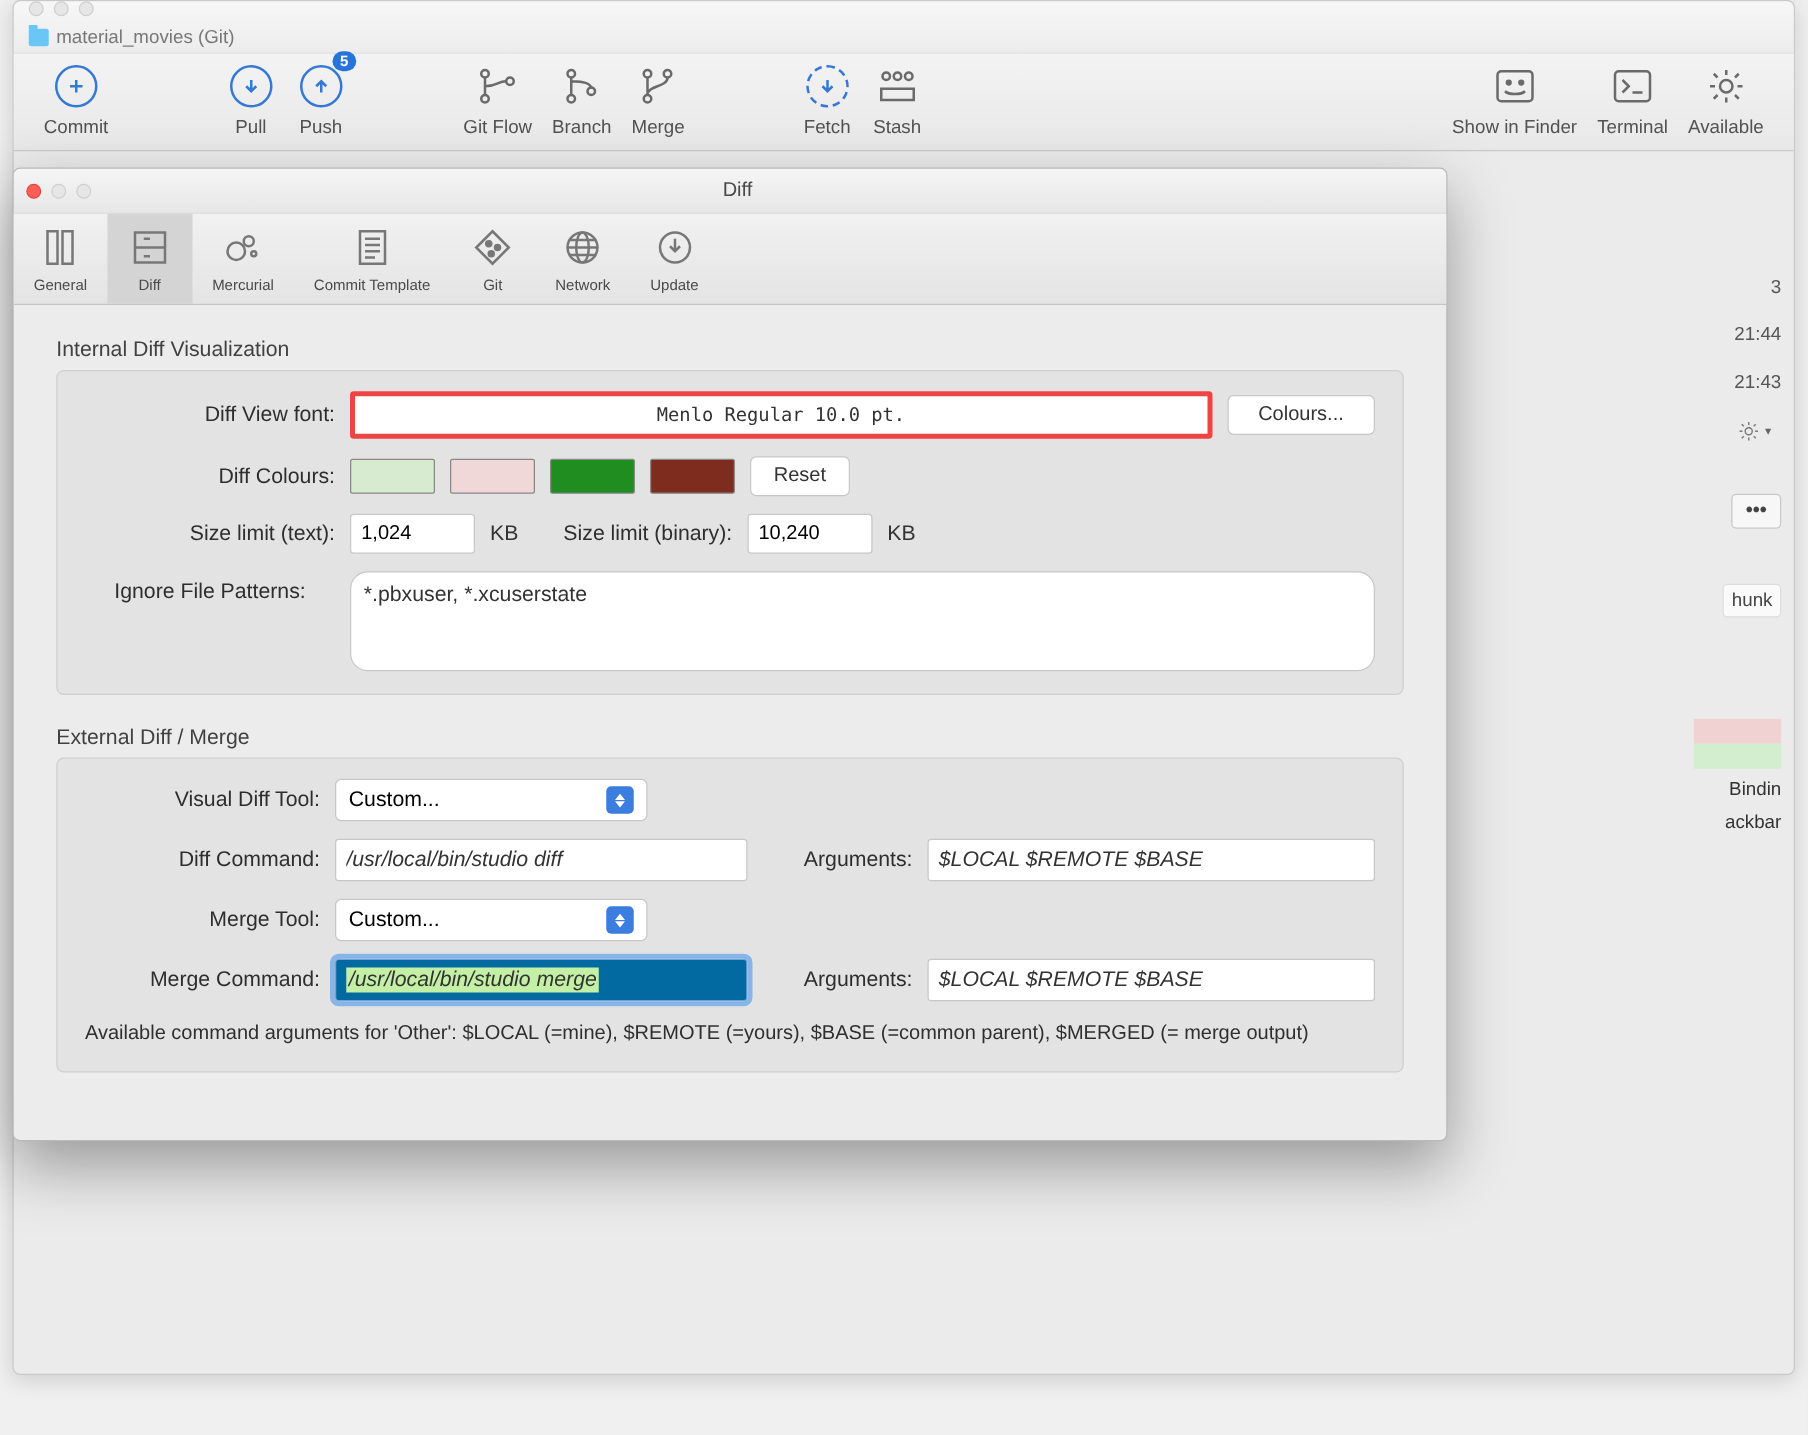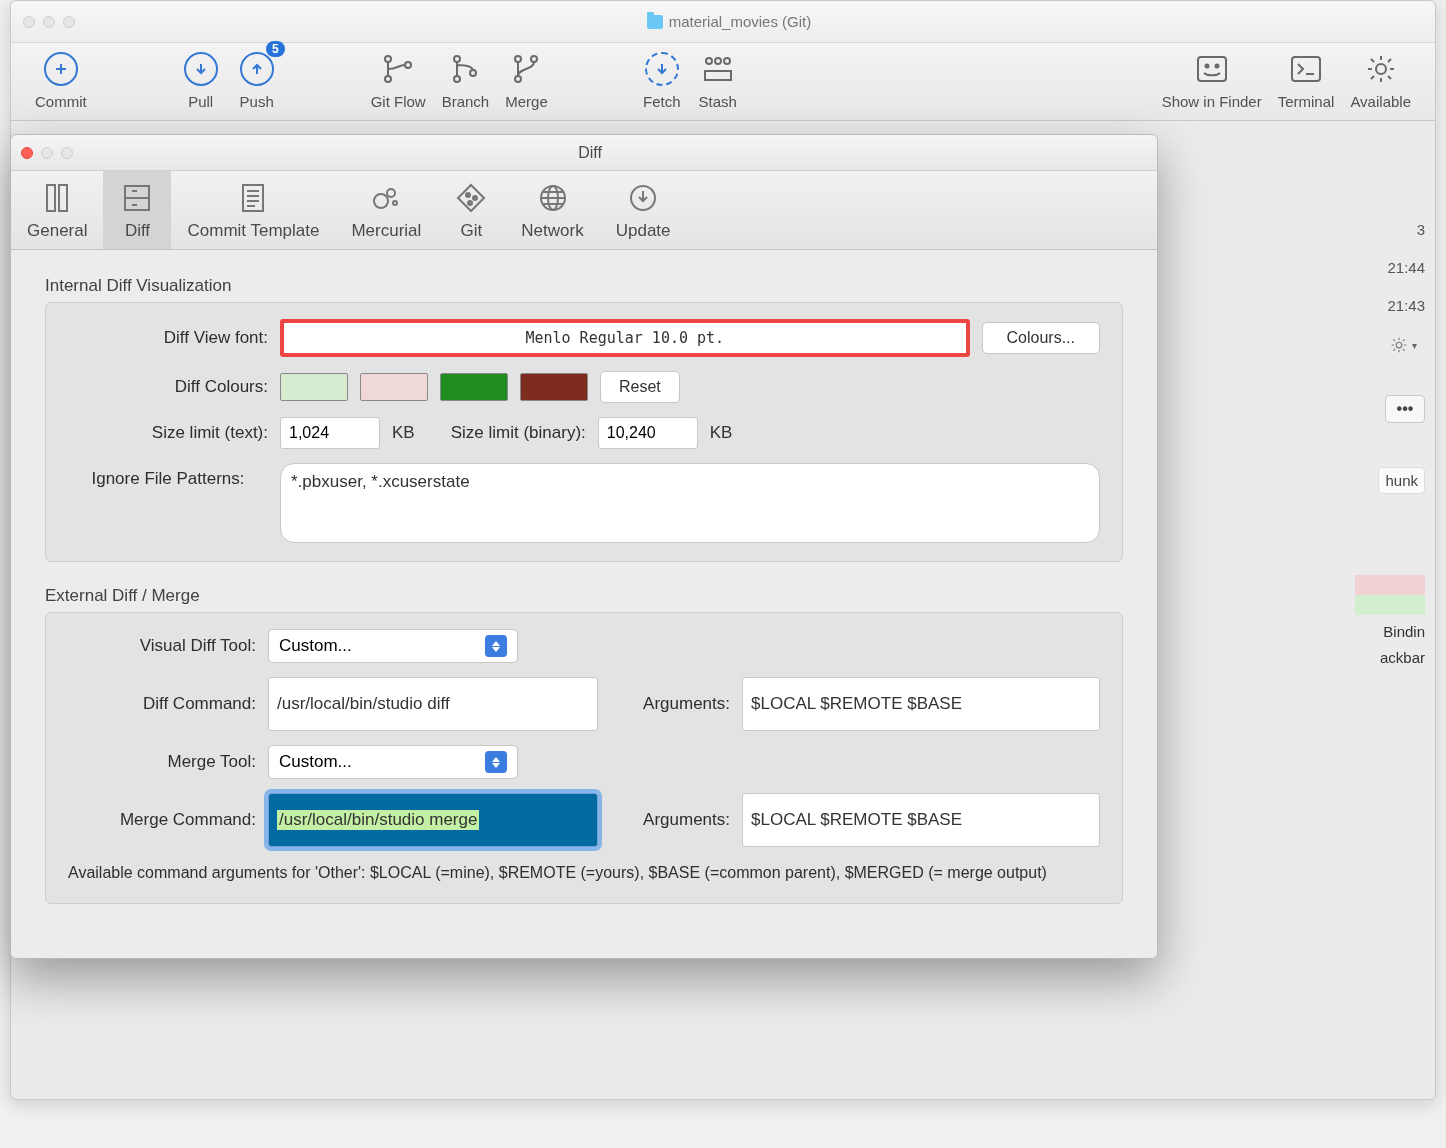--- a/index.html
+++ b/index.html
@@ -1,20 +1,20 @@
 <!DOCTYPE html>
 <html><head>
 <meta charset="utf-8">
 <style>
 * { box-sizing: border-box; margin: 0; padding: 0; font-family: -apple-system, "Helvetica Neue", Arial, sans-serif; }
 body { background: #f0f0f0; width: 1446px; height: 1148px; overflow: hidden; position: relative; }
 
 
 .main-window { position: absolute; top: 0; left: 10px; right: 10px; height: 1100px; background: #ecebec; border: 1px solid #c9c9c9; border-radius: 6px; box-shadow: 0 4px 18px rgba(0,0,0,.15); }
-.main-titlebar { height: 42px; display: flex; align-items: center; padding: 0 12px; background: linear-gradient(#f7f7f7,#ececec); border-bottom: 1px solid #d7d7d7; border-radius: 6px 6px 0 0; gap:8px; }
+.main-titlebar { height: 42px; display: flex; align-items: flex-start; padding: 0 12px; background: linear-gradient(#f7f7f7,#ececec); border-bottom: 1px solid #d7d7d7; border-radius: 6px 6px 0 0; gap:8px;flex-direction:column; }
 .traffic { display:flex; gap:8px; margin-right:10px;}
 .tl { width:12px;height:12px;border-radius:50%; background:#e6e6e6;border:1px solid #cfcfcf;}
 .main-title { flex:1; text-align:center; color:#777; font-size:15px; display:flex; justify-content:center; align-items:center; gap:6px;}
 .folder-icon{width:16px;height:14px;background:#6ac7f5;border-radius:2px;position:relative;}
 .folder-icon::before{content:"";position:absolute;top:-3px;left:0;width:7px;height:4px;background:#6ac7f5;border-radius:1px;}
 
 .main-toolbar { display:flex; align-items:flex-end; padding: 6px 20px 10px; gap:8px; background:linear-gradient(#f3f3f3,#e8e8e8); border-bottom:1px solid #c9c9c9;}
 .tb-item { display:flex; flex-direction:column; align-items:center; gap:4px; color:#525252; font-size:15px; padding:0 4px; cursor:pointer;}
 .tb-item .ic{ width:40px;height:40px; display:flex;align-items:center;justify-content:center;}
 .tb-spacer{ width:70px; }
@@ -38,21 +38,21 @@
 .bg-text.b1{top:622px;}
 .bg-text.b2{top:648px;}
 .dots-badge{position:absolute;right:10px;top:394px;width:40px;height:28px;border:1px solid #c8c8c8;background:#f7f7f7;border-radius:4px;display:flex;align-items:center;justify-content:center;color:#444;font-weight:bold;}
 
 
 .prefs { position:absolute; top:134px; left:10px; width:1148px; background:#ececec; border:1px solid #b9b9b9; border-radius:6px; box-shadow:0 20px 50px rgba(0,0,0,.35);}
 .prefs-title{height:36px;display:flex;align-items:center;padding:0 10px;background:linear-gradient(#f5f5f5,#e7e7e7);border-radius:6px 6px 0 0;border-bottom:1px solid #cfcfcf;}
 .prefs-title .traffic .c1{background:#ff5f57;border-color:#e64540;}
 .prefs-title .title{flex:1;text-align:center;color:#4a4a4a;font-size:16px;}
 .prefs-tabs{display:flex;background:linear-gradient(#f1f1f1,#e4e4e4);border-bottom:1px solid #c5c5c5;}
-.ptab{display:flex;flex-direction:column;align-items:center;gap:6px;padding:10px 16px 8px;color:#4a4a4a;font-size:17px;cursor:pointer;}
+.ptab{display:flex;flex-direction:column;align-items:center;gap:6px;padding:10px 16px 8px;color:#4a4a4a;font-size:12px;cursor:pointer;}
 .ptab.active{background:#d4d4d4;}
 .ptab .pic{width:36px;height:34px;display:flex;align-items:center;justify-content:center;color:#6d6d6d;}
 .prefs-body{padding:26px 34px 30px;}
 .section-label{font-size:17px;color:#414141;margin-bottom:6px;}
 .panel{background:#e4e3e4;border:1px solid #cfcfcf;border-radius:6px;padding:16px 22px 18px;margin-bottom:24px;}
 .row{display:flex;align-items:center;gap:12px;margin-bottom:14px;}
 .row:last-child{margin-bottom:0;}
 .lbl{font-size:17px;color:#2e2e2e;text-align:right;}
 .lbl.w1{width:200px;}
 .lbl.w2{width:188px;}
@@ -61,21 +61,21 @@
 .btn{background:#fff;border:1px solid #c7c7c7;border-radius:5px;padding:6px 24px;font-size:16px;color:#333;cursor:pointer;}
 .swatch{width:68px;height:28px;border:1px solid #888;border-radius:2px;cursor:pointer;}
 .input-sm{background:#fff;border:1px solid #c7c7c7;border-radius:3px;padding:6px 8px;font-size:16px;width:100px;}
 .unit{font-size:17px;color:#333;}
 .textarea{background:#fff;border:1px solid #c7c7c7;border-radius:14px;padding:8px 10px;font-size:17px;flex:1;height:80px;color:#333;resize:none;}
 .select{position:relative;background:#fff;border:1px solid #c7c7c7;border-radius:5px;padding:5px 10px;font-size:17px;width:250px;cursor:pointer;display:flex;align-items:center;}
 .select .arrows{margin-left:auto;width:22px;height:22px;background:#3b7ee0;border-radius:4px;display:flex;flex-direction:column;align-items:center;justify-content:center;gap:1px;}
 .select .arrows::before,.select .arrows::after{content:"";border-left:4px solid transparent;border-right:4px solid transparent;}
 .select .arrows::before{border-bottom:5px solid #fff;}
 .select .arrows::after{border-top:5px solid #fff;}
-.input-lg{background:#fff;border:1px solid #c7c7c7;border-radius:3px;padding:16px 8px;font-size:17px;flex:1;color:#333;}
+.input-lg{background:#fff;border:1px solid #c7c7c7;border-radius:3px;padding:6px 8px;font-size:17px;flex:1;color:#333;font-style:italic;}
 .input-lg.focus{outline:4px solid #87b5e8;border-color:#6fa3dc;background:#0369a1;}
 .highlight{background:#c4f0a6;padding:0 2px;}
 .help{font-size:16px;color:#2f2f2f;line-height:1.5;margin-top:10px;}
 </style>
 </head>
 <body>
 
 <div class="main-window">
   <div class="main-titlebar">
     <div class="traffic">
@@ -253,36 +253,36 @@
       <div class="pic">
           <svg width="30" height="30" viewBox="0 0 30 30" stroke="#777" stroke-width="2" fill="none">
             <rect x="3" y="3" width="24" height="24"></rect>
             <path d="M3 15h24M10 8h5M10 22h5"></path>
           </svg>
         </div>
       <span>Diff</span>
     </div>
     <div class="ptab">
       <div class="pic">
+          <svg width="30" height="30" viewBox="0 0 30 30" stroke="#777" stroke-width="2" fill="none">
+            <circle cx="10" cy="18" r="7"></circle>
+            <circle cx="20" cy="10" r="4"></circle>
+            <circle cx="24" cy="20" r="2"></circle>
+          </svg>
+        </div>
+      <span>Mercurial</span>
+    </div>
+    <div class="ptab">
+      <div class="pic">
           <svg width="26" height="30" viewBox="0 0 26 30" stroke="#777" stroke-width="2" fill="none">
             <rect x="3" y="2" width="20" height="26"></rect>
             <path d="M7 8h12M7 13h12M7 18h12M7 23h8"></path>
           </svg>
         </div>
       <span>Commit Template</span>
-    </div>
-    <div class="ptab">
-      <div class="pic">
-          <svg width="30" height="30" viewBox="0 0 30 30" stroke="#777" stroke-width="2" fill="none">
-            <circle cx="10" cy="18" r="7"></circle>
-            <circle cx="20" cy="10" r="4"></circle>
-            <circle cx="24" cy="20" r="2"></circle>
-          </svg>
-        </div>
-      <span>Mercurial</span>
     </div>
     <div class="ptab">
       <div class="pic">
           <svg width="30" height="30" viewBox="0 0 30 30" stroke="#777" stroke-width="2" fill="none">
             <path d="M15 2l13 13-13 13L2 15z"></path>
             <circle cx="12" cy="12" r="2" fill="#777"></circle>
             <circle cx="19" cy="15" r="2" fill="#777"></circle>
             <circle cx="14" cy="20" r="2" fill="#777"></circle>
           </svg>
         </div>

